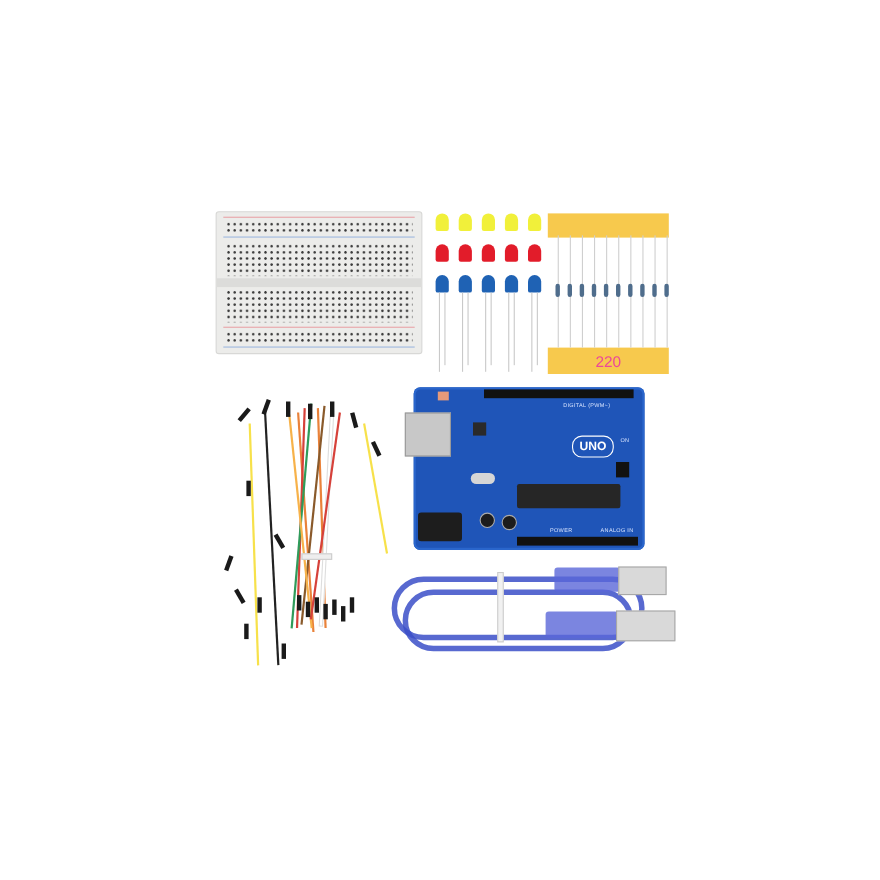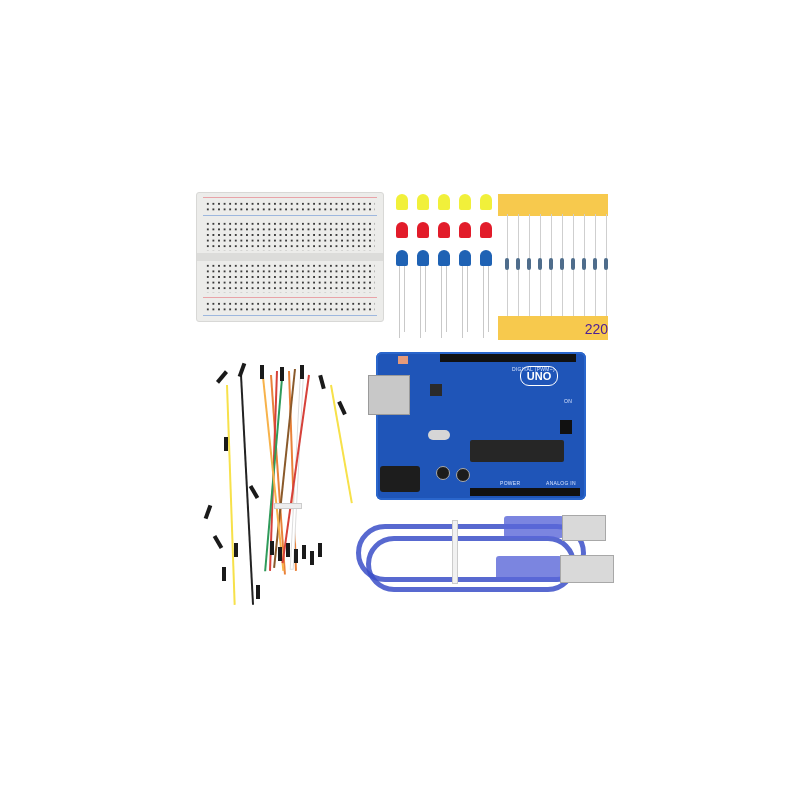--- a/index.html
+++ b/index.html
@@ -11,29 +11,29 @@
   .bb .holes{position:absolute;left:8px;right:8px;background-image:radial-gradient(circle,#3a3a3a 0.9px,transparent 1.3px);background-size:5.6px 5.6px;}
   .bb .gap{position:absolute;left:0;right:0;top:60px;height:8px;background:#dcdcda;}
   
   .led-col{position:absolute;width:14px;}
   .led{position:absolute;left:0;width:12px;height:16px;border-radius:6px 6px 2px 2px;}
   .leg{position:absolute;width:1px;background:#c9c9c9;}
   
   .tape{position:absolute;left:498px;width:110px;background:#f7c94d;}
   .res-wire{position:absolute;top:214px;width:1px;height:102px;background:#cfcfcf;}
   .res-body{position:absolute;top:258px;width:4px;height:12px;background:#4f6d8c;border-radius:2px;}
-  .tape-label{position:absolute;left:498px;top:318px;width:110px;height:22px;text-align:right;line-height:22px;color:#4c1d95;font-size:14px;}
+  .tape-label{position:absolute;left:498px;top:318px;width:110px;height:22px;text-align:center;line-height:22px;color:#ec4899;font-size:14px;}
   
   .board{left:376px;top:352px;width:210px;height:148px;background:#1f55b8;border-radius:6px;box-shadow:inset 0 0 0 2px #2a66cc;}
   .usb-b{left:368px;top:375px;width:40px;height:38px;background:#c8c8c8;border:1px solid #9a9a9a;}
   .dc-jack{left:380px;top:466px;width:40px;height:26px;background:#1d1d1d;border-radius:3px;}
   .header-top{left:440px;top:354px;width:136px;height:8px;background:#111;}
   .header-bot{left:470px;top:488px;width:110px;height:8px;background:#111;}
   .chip{left:470px;top:440px;width:94px;height:22px;background:#262626;border-radius:2px;}
-  .uno-logo{left:520px;top:366px;width:36px;height:18px;border:1.5px solid #fff;border-radius:9px;color:#fff;font-size:11px;font-weight:bold;text-align:center;line-height:18px;}
+  .uno-logo{left:520px;top:396px;width:36px;height:18px;border:1.5px solid #fff;border-radius:9px;color:#fff;font-size:11px;font-weight:bold;text-align:center;line-height:18px;}
   .silk{color:#d8e4ff;font-size:5px;letter-spacing:0.3px;}
   .cap{width:12px;height:12px;border-radius:50%;background:#1c1c1c;border:1px solid #aaa;}
   .crystal{left:428px;top:430px;width:22px;height:10px;background:#d6d6d6;border-radius:5px;}
   .reset{left:398px;top:356px;width:10px;height:8px;background:#e59a7a;}
   
   .cable{border:5px solid #3b4fc8;border-radius:40px;opacity:0.85;}
   .usb-a{left:560px;top:555px;width:52px;height:26px;background:#d9d9d9;border:1px solid #a8a8a8;}
   .usb-bplug{left:562px;top:515px;width:42px;height:24px;background:#d9d9d9;border:1px solid #a8a8a8;}
   .plug-housing{background:#5a67d8;opacity:0.8;border-radius:3px;}
   .tie{left:452px;top:520px;width:4px;height:62px;background:#f1f1f1;border:1px solid #ccc;}

